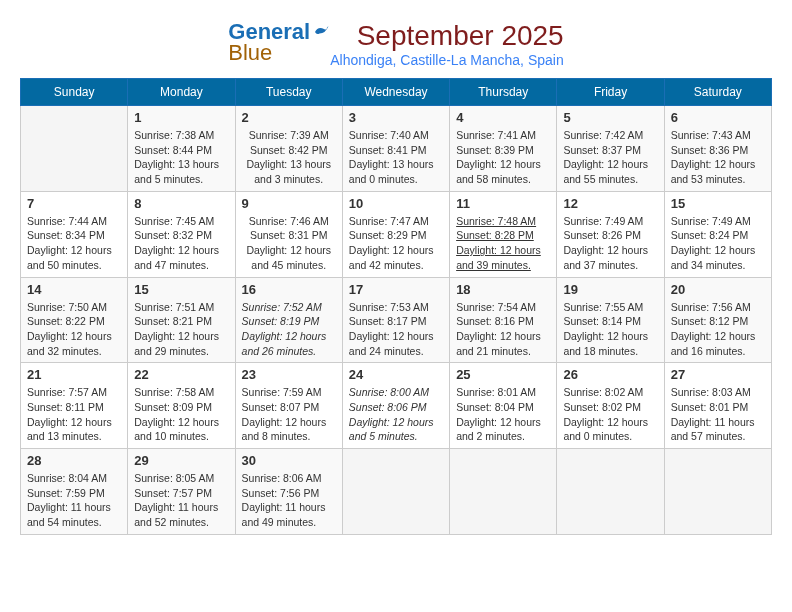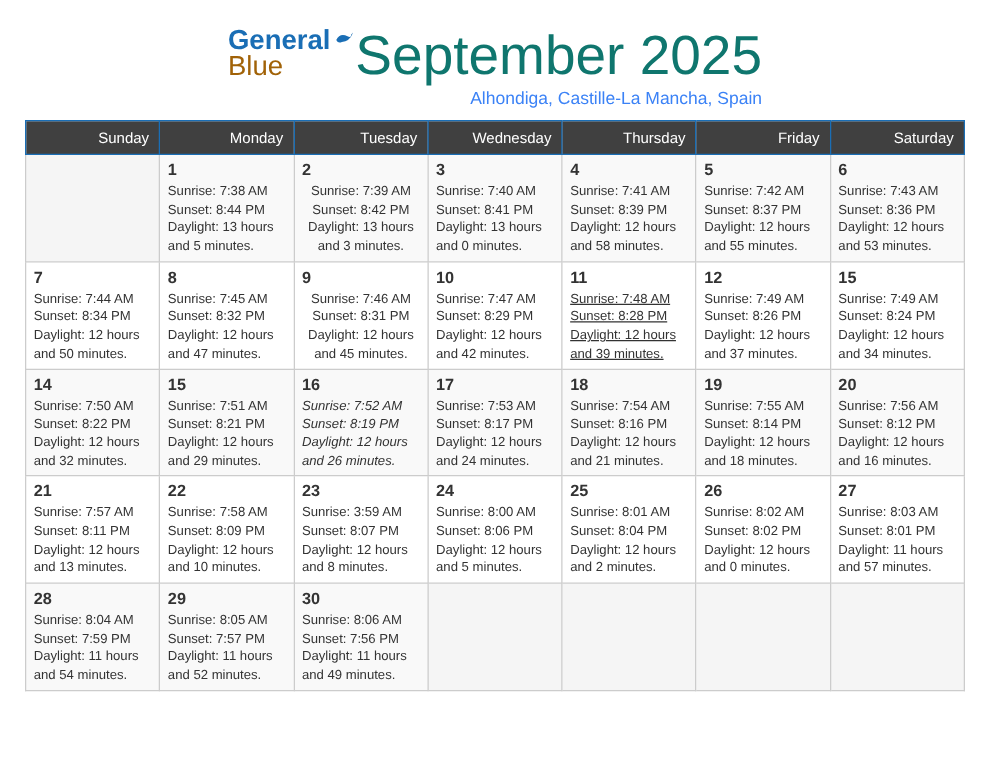--- a/index.html
+++ b/index.html
@@ -31,37 +31,37 @@
     }
     .logo-icon {
       width: 18px;
       height: 18px;
       margin-left: 2px;
     }
     .title-block {
       text-align: right;
     }
     .month-title {
-      font-size: 44px;
+      font-size: 28px;
       font-weight: normal;
-      color: #0f766e;
+      color: #7f1d1d;
     }
     .location {
       font-size: 14px;
       color: #3b82f6;
     }
     table {
       width: 100%;
       border-collapse: collapse;
       font-size: 11px;
     }
     thead tr th {
-      background-color: #404040;
+      background-color: #0369a1;
       color: #fff;
-      text-align: right;
+      text-align: center;
       padding: 6px 8px;
       font-size: 12px;
       font-weight: normal;
       border: 1px solid #1a6eb5;
     }
     tbody tr td {
       border: 1px solid #ccc;
       vertical-align: top;
       padding: 4px 6px;
       height: 80px;
@@ -281,28 +281,28 @@
         </td>
         <td>
           <div class="day-number">22</div>
           <div class="day-info" style="white-space: pre-line;">Sunrise: 7:58 AM
 Sunset: 8:09 PM
 Daylight: 12 hours
 and 10 minutes.</div>
         </td>
         <td>
           <div class="day-number">23</div>
-          <div class="day-info" style="white-space: pre-line;">Sunrise: 3:59 AM
+          <div class="day-info" style="white-space: pre-line;">Sunrise: 7:59 AM
 Sunset: 8:07 PM
 Daylight: 12 hours
 and 8 minutes.</div>
         </td>
         <td>
           <div class="day-number">24</div>
-          <div class="day-info" style="white-space: pre-line;">Sunrise: 8:00 AM
+          <div class="day-info" style="white-space: pre-line; font-style: italic;">Sunrise: 8:00 AM
 Sunset: 8:06 PM
 Daylight: 12 hours
 and 5 minutes.</div>
         </td>
         <td>
           <div class="day-number">25</div>
           <div class="day-info" style="white-space: pre-line;">Sunrise: 8:01 AM
 Sunset: 8:04 PM
 Daylight: 12 hours
 and 2 minutes.</div>

